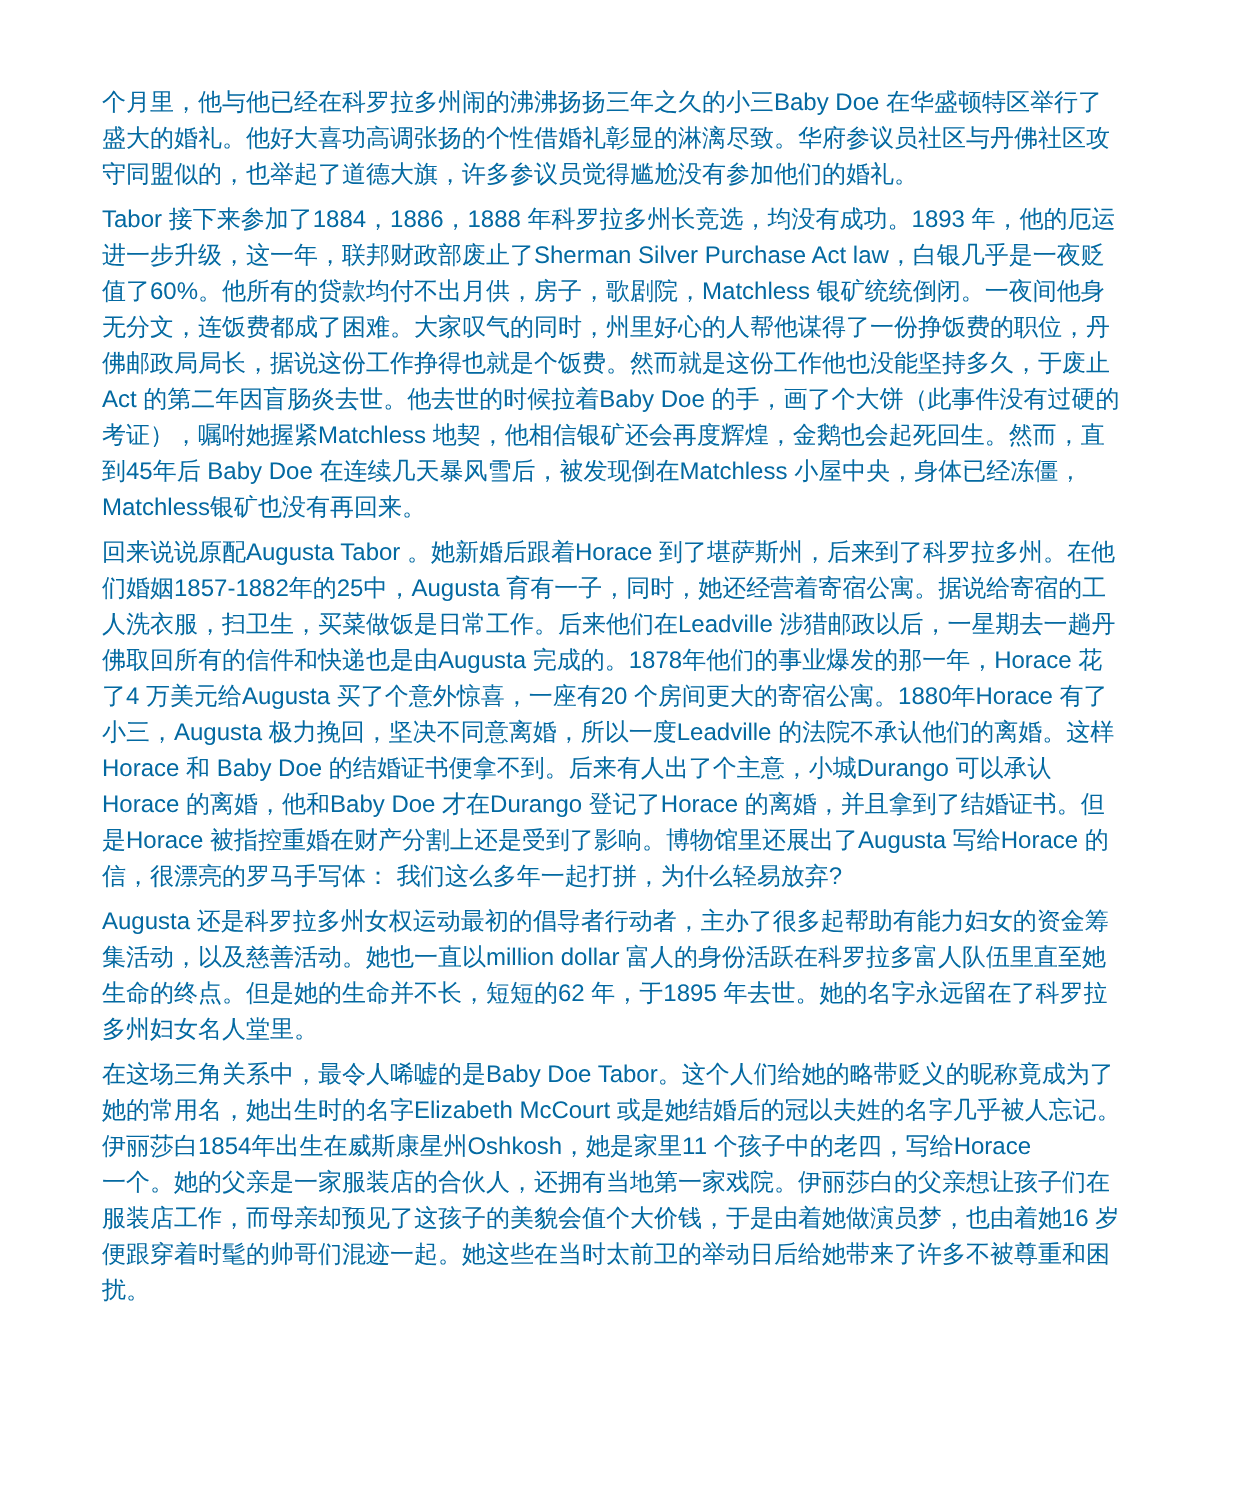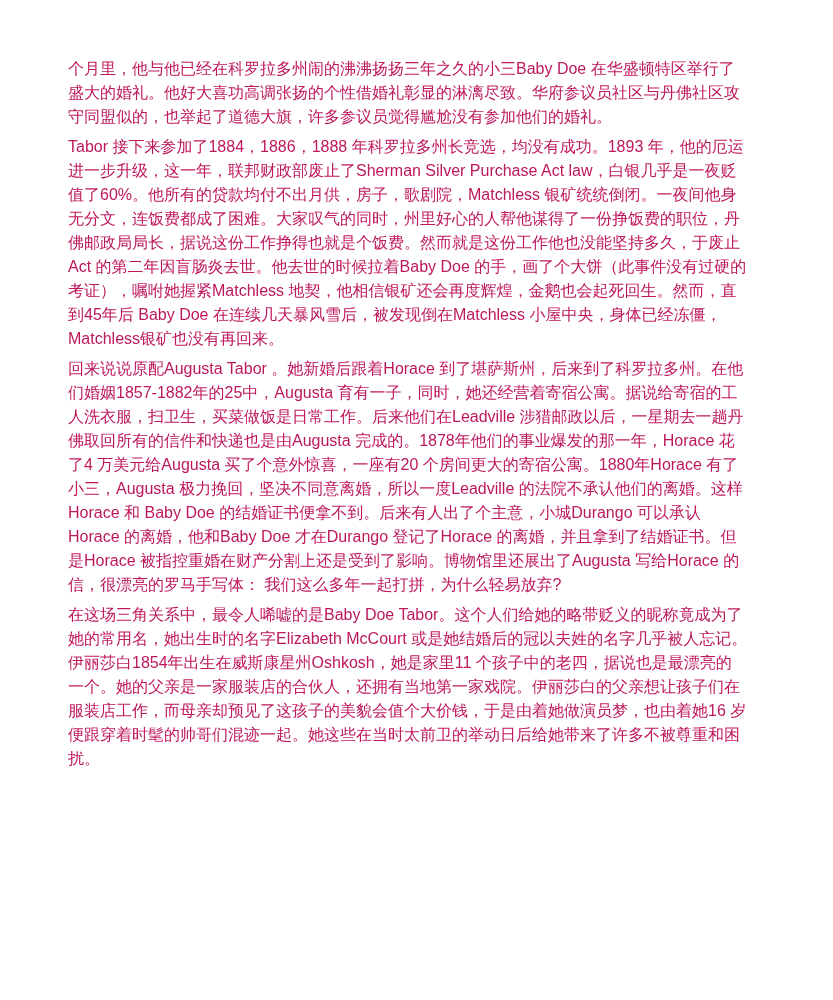--- a/index.html
+++ b/index.html
@@ -18,21 +18,21 @@
     width: 833px;
     height: 1000px;
     background: #ffffff;
     padding: 57px 5px 0 68px;
   }
   .para {
     margin: 0 0 6px 0;
     max-width: 760px;
     font-size: 16px;
     line-height: 24px;
-    color: #be185d;
+    color: #0369a1;
     white-space: pre-line;
     text-align: left;
     word-break: break-word;
   }
 </style>
 </head>
 <body>
 
 <main class="page">
   <p class="para">个月里，他与他已经在科罗拉多州闹的沸沸扬扬三年之久的小三Baby Doe 在华盛顿特区举行了
@@ -50,20 +50,24 @@
   <p class="para">回来说说原配Augusta Tabor 。她新婚后跟着Horace 到了堪萨斯州，后来到了科罗拉多州。在他
 们婚姻1857-1882年的25中，Augusta 育有一子，同时，她还经营着寄宿公寓。据说给寄宿的工
 人洗衣服，扫卫生，买菜做饭是日常工作。后来他们在Leadville 涉猎邮政以后，一星期去一趟丹
 佛取回所有的信件和快递也是由Augusta 完成的。1878年他们的事业爆发的那一年，Horace 花
 了4 万美元给Augusta 买了个意外惊喜，一座有20 个房间更大的寄宿公寓。1880年Horace 有了
 小三，Augusta 极力挽回，坚决不同意离婚，所以一度Leadville 的法院不承认他们的离婚。这样
 Horace 和 Baby Doe 的结婚证书便拿不到。后来有人出了个主意，小城Durango 可以承认
 Horace 的离婚，他和Baby Doe 才在Durango 登记了Horace 的离婚，并且拿到了结婚证书。但
 是Horace 被指控重婚在财产分割上还是受到了影响。博物馆里还展出了Augusta 写给Horace 的
 信，很漂亮的罗马手写体： 我们这么多年一起打拼，为什么轻易放弃?</p>
+  <p class="para">Augusta 还是科罗拉多州女权运动最初的倡导者行动者，主办了很多起帮助有能力妇女的资金筹
+集活动，以及慈善活动。她也一直以million dollar 富人的身份活跃在科罗拉多富人队伍里直至她
+生命的终点。但是她的生命并不长，短短的62 年，于1895 年去世。她的名字永远留在了科罗拉
+多州妇女名人堂里。</p>
   <p class="para">在这场三角关系中，最令人唏嘘的是Baby Doe Tabor。这个人们给她的略带贬义的昵称竟成为了
 她的常用名，她出生时的名字Elizabeth McCourt 或是她结婚后的冠以夫姓的名字几乎被人忘记。
-伊丽莎白1854年出生在威斯康星州Oshkosh，她是家里11 个孩子中的老四，据说也是最漂亮的
+伊丽莎白1854年出生在威斯康星州Oshkosh，她是家里11 个孩子中的老四，写给Horace
 一个。她的父亲是一家服装店的合伙人，还拥有当地第一家戏院。伊丽莎白的父亲想让孩子们在
 服装店工作，而母亲却预见了这孩子的美貌会值个大价钱，于是由着她做演员梦，也由着她16 岁
 便跟穿着时髦的帅哥们混迹一起。她这些在当时太前卫的举动日后给她带来了许多不被尊重和困
 扰。</p>
 </main>
 
 </body></html>

